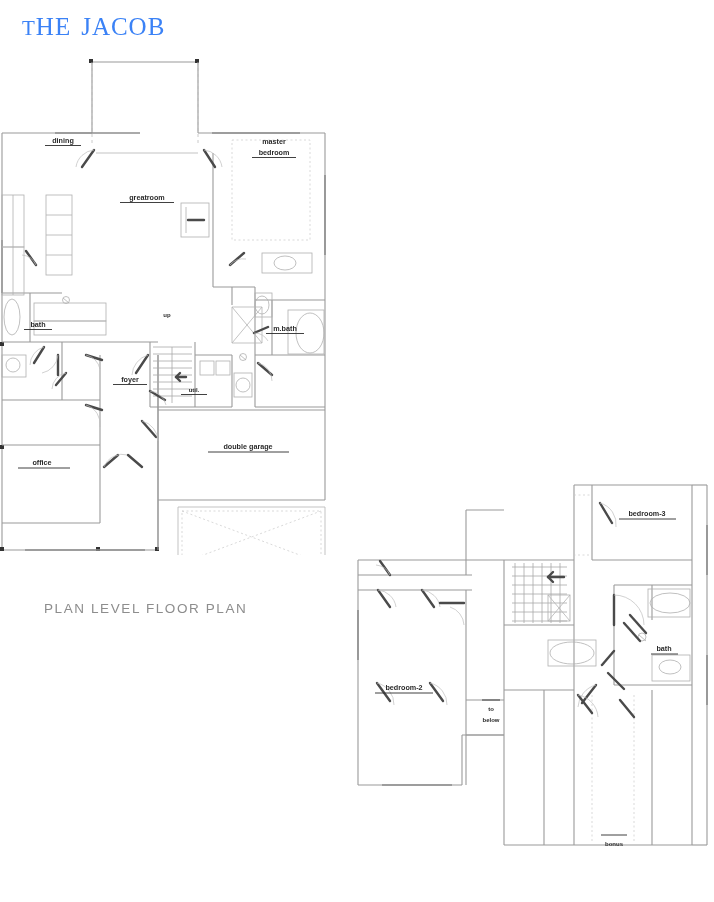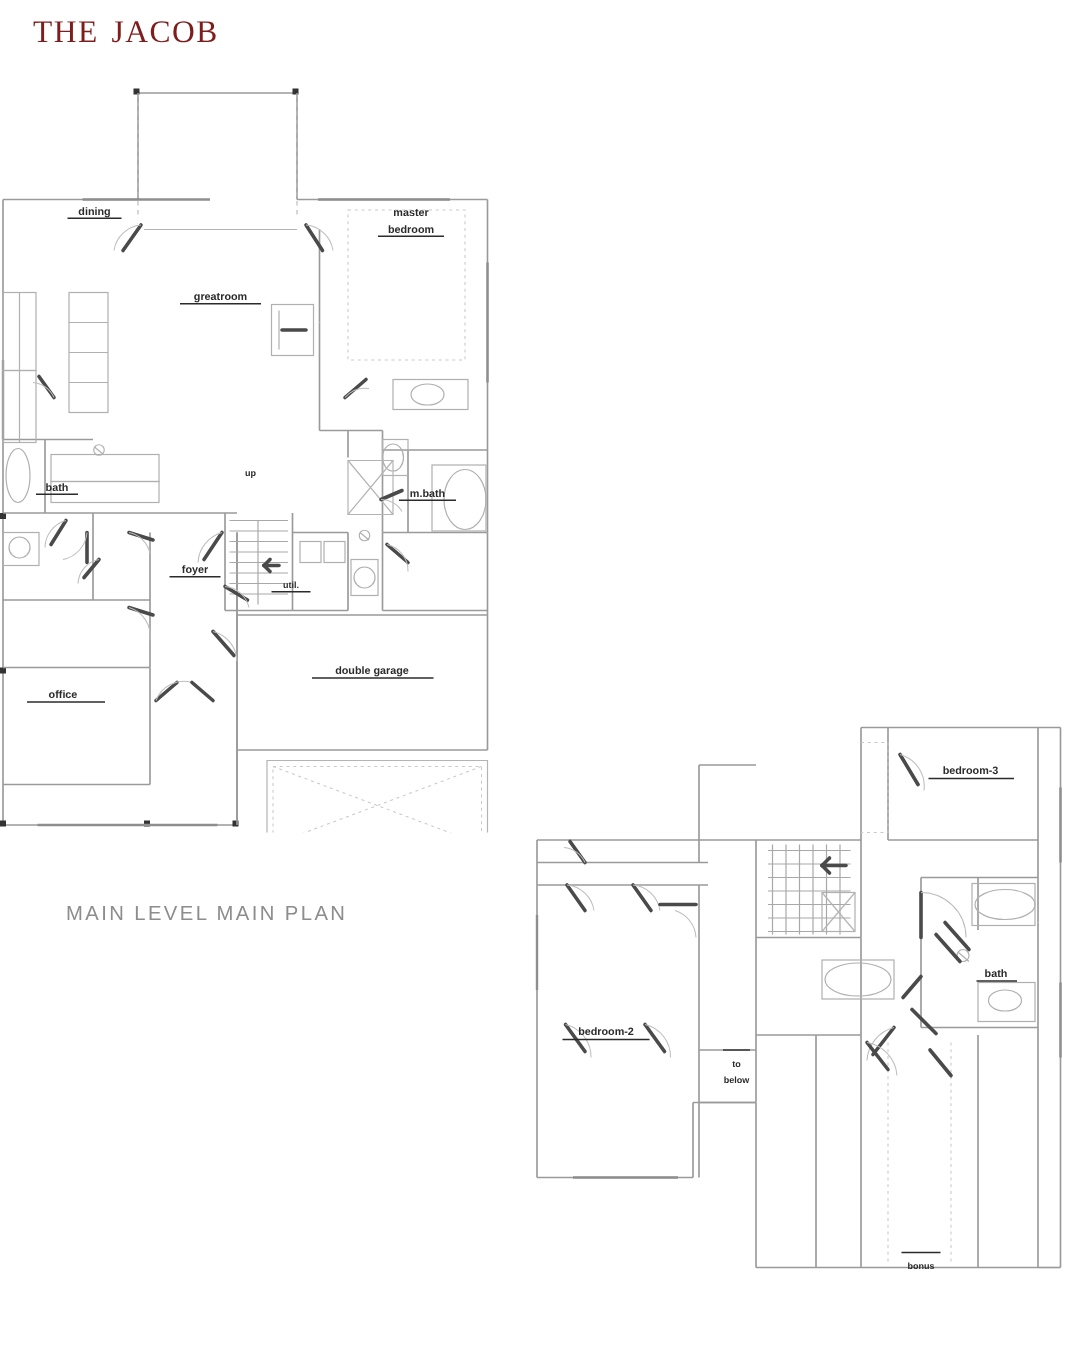--- a/index.html
+++ b/index.html
@@ -14,23 +14,23 @@
     background: #ffffff;
     overflow: hidden;
     font-family: "Liberation Sans", sans-serif;
   }
   
   #plan-title {
     position: absolute;
     left: 22px;
     top: 2px;
     font-family: "Liberation Serif", serif;
-    font-size: 30px;
+    font-size: 36px;
     letter-spacing: 1px;
-    color: #7f1d1d;
+    color: #3b82f6;
     font-variant: small-caps;
     text-transform: lowercase;
     white-space: nowrap;
   }
   #plan-title::first-letter { font-size: 30px; }
 
   
   .plan-svg { position: absolute; display: block; }
   #main-plan-svg  { left: 0px;   top: 55px;  }
   #upper-plan-svg { left: 352px; top: 455px; }
@@ -287,21 +287,21 @@
       <text class="room-label" x="42" y="410">office</text>
       <path class="room-rule" d="M18,413 L70,413"></path>
 
       <text class="room-label" x="248" y="394">double garage</text>
       <path class="room-rule" d="M208,397 L289,397"></path>
 
       <text class="room-label room-label-sm" x="167" y="262">up</text>
     </g>
   </svg>
 
-  <div id="main-caption" class="plan-caption">MAIN LEVEL MAIN PLAN</div>
+  <div id="main-caption" class="plan-caption">PLAN LEVEL FLOOR PLAN</div>
 
   <svg id="upper-plan-svg" class="plan-svg" width="362" height="410" viewBox="0 0 362 410">
 
     <g>
       <path class="wall" d="M6,105 L6,330"></path>
       <path class="wall" d="M6,330 L110,330"></path>
       <path class="wall" d="M110,330 L110,280"></path>
       <path class="wall" d="M110,280 L152,280"></path>
       <path class="wall" d="M152,280 L152,390"></path>
       <path class="wall" d="M152,390 L340,390"></path>

